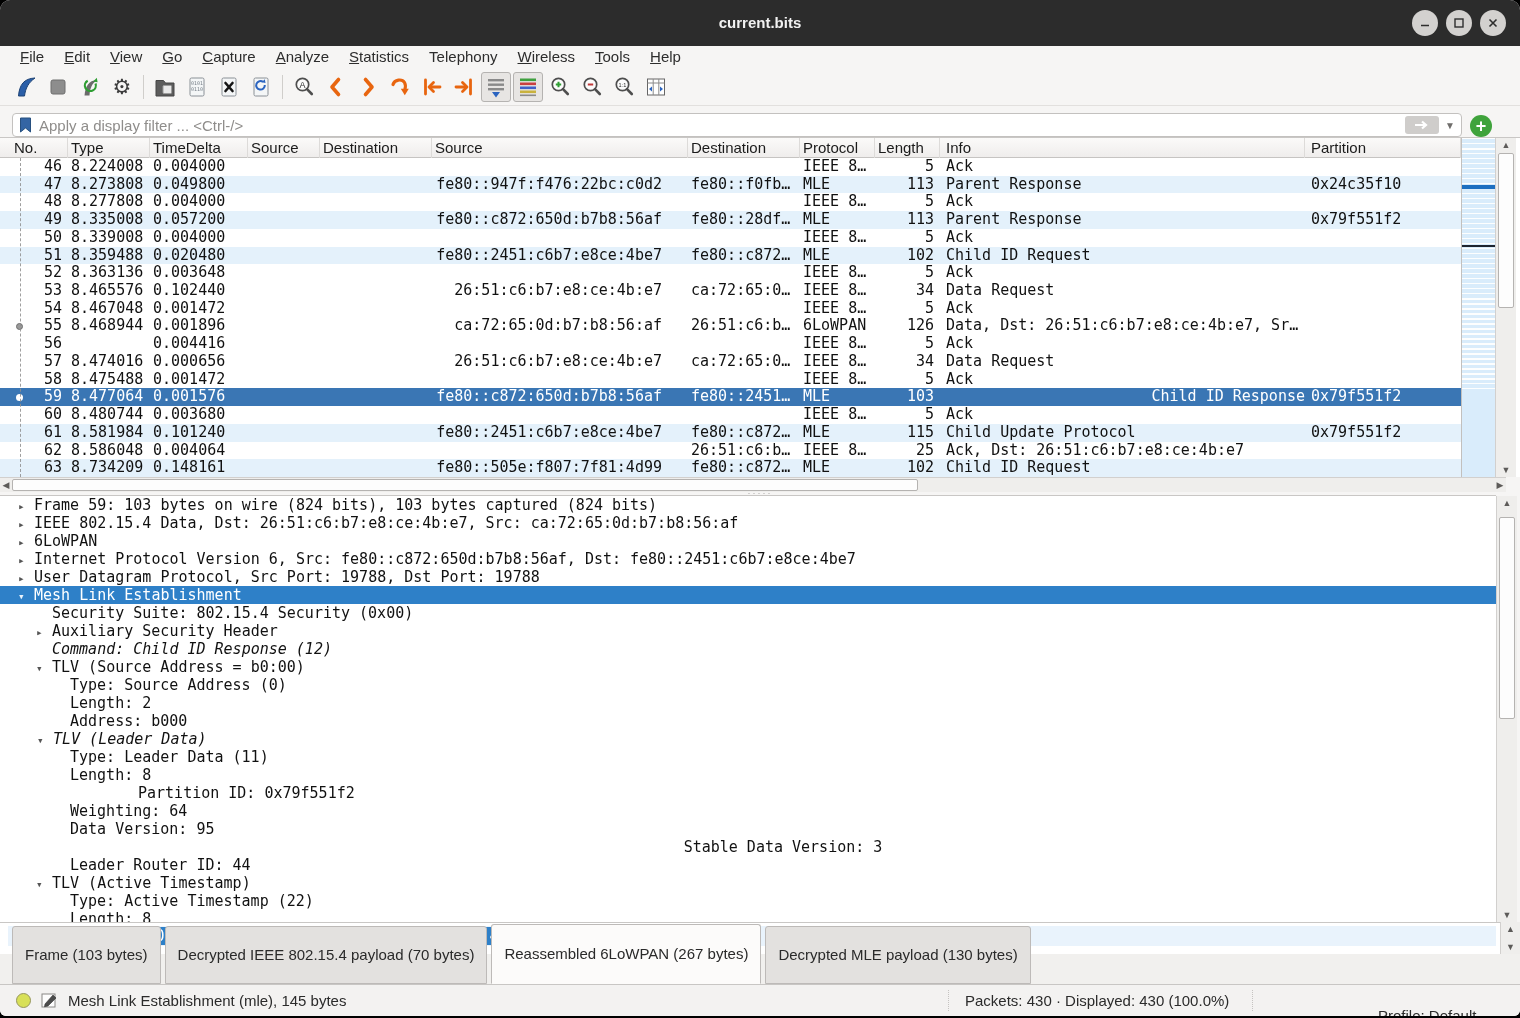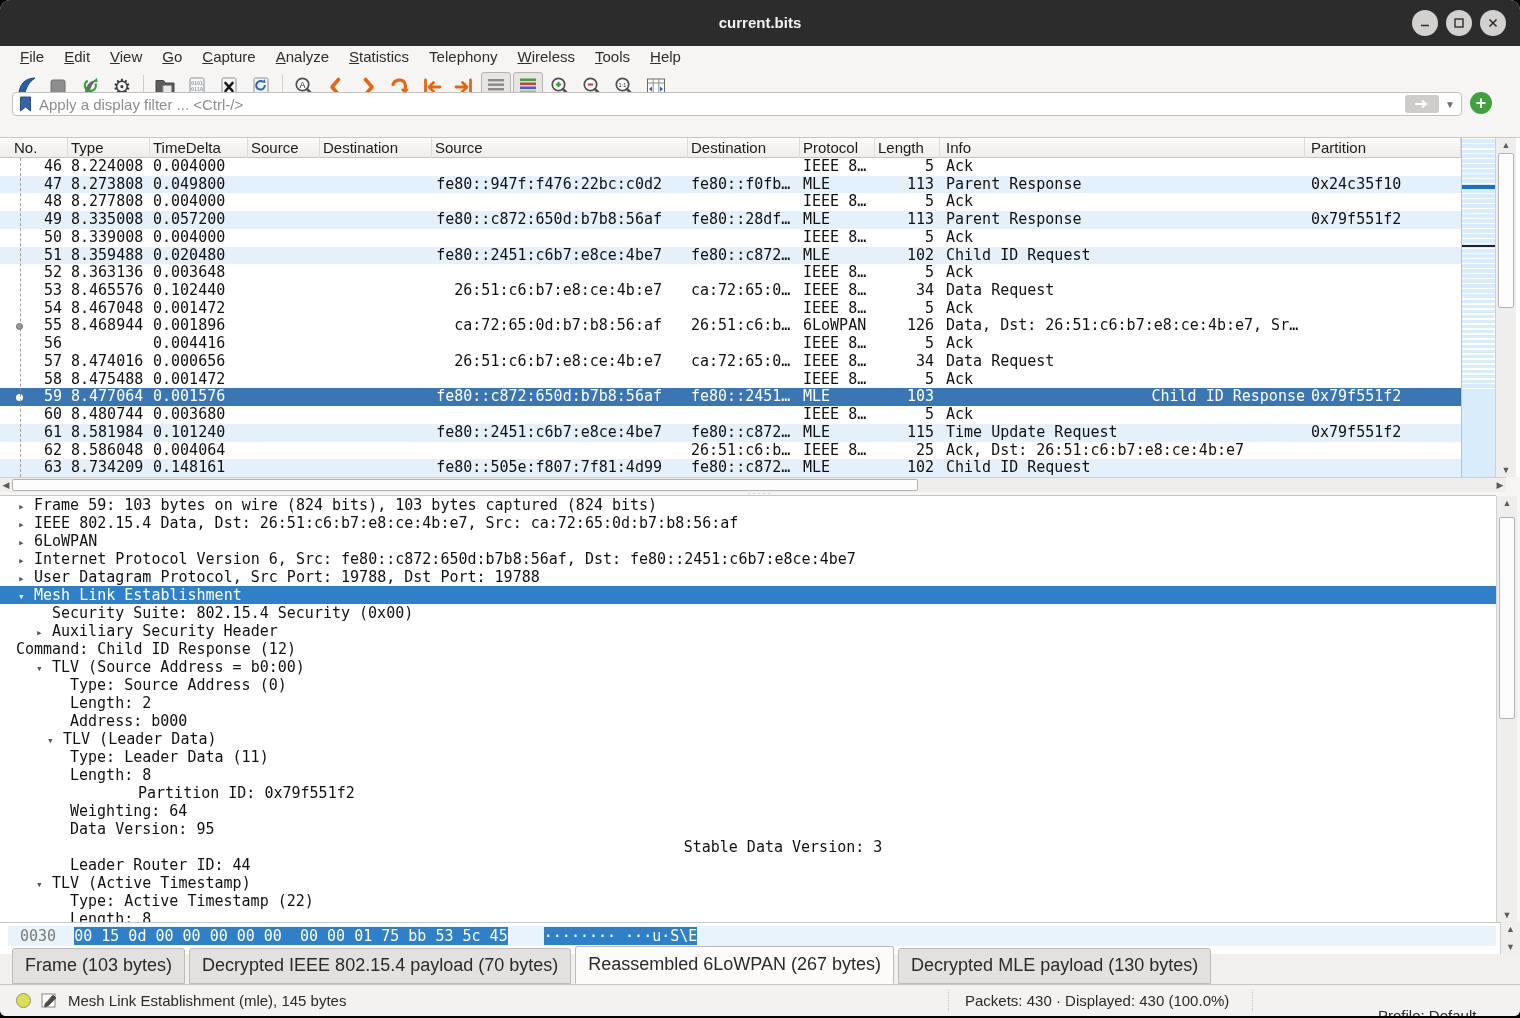--- a/index.html
+++ b/index.html
@@ -23,22 +23,22 @@
   
   .toolbar{position:absolute;left:0;top:68px;width:100%;height:38px;background:#f6f5f4;
            display:flex;align-items:center;padding-left:10px;box-sizing:border-box;
            border-bottom:1px solid #e2e0de;}
   .tbtn{width:30px;height:30px;display:flex;align-items:center;justify-content:center;margin:0 1px;}
   .tbtn.pressed{background:#e7e5e3;border:1px solid #b5b3b1;border-radius:3px;width:28px;height:28px;}
   .tbtn svg{display:block;}
   .tsep{width:1px;height:24px;background:#d0cecb;margin:0 5px;}
   .gearglyph{font-size:21px;color:#3d3d3d;line-height:1;}
   
-  .filterbar{position:absolute;left:0;top:92px;width:100%;height:31px;background:#f6f5f4;
-             display:flex;align-items:flex-start;padding:0 4px 0 12px;box-sizing:border-box;}
+  .filterbar{position:absolute;left:0;top:106px;width:100%;height:31px;background:#f6f5f4;
+             display:flex;align-items:flex-end;padding:0 4px 0 12px;box-sizing:border-box;}
   .filter-input{flex:0 0 auto;width:1450px;height:24px;background:#fff;border:1px solid #c3c1bf;
                 border-radius:4px;display:flex;align-items:center;padding:0 4px 0 6px;box-sizing:border-box;}
   .filter-ph{flex:1;font-size:15px;color:#8f8d8b;margin-left:7px;white-space:nowrap;overflow:hidden;}
   .apply-btn{width:34px;height:18px;background:#cfcdcb;border-radius:3px;display:flex;align-items:center;
              justify-content:center;color:#fbfbfb;font-size:13px;}
   .apply-caret{color:#6f6d6b;font-size:10px;margin:0 2px 0 6px;}
   .addbtn{width:22px;height:22px;border-radius:50%;background:#3fa33c;color:#fff;font-size:18px;
           font-weight:bold;display:flex;align-items:center;justify-content:center;margin-left:8px;line-height:1;}
   
   .plist{position:absolute;left:0;top:137px;width:1520px;height:340px;background:#fff;
@@ -90,21 +90,21 @@
            font-family:"DejaVu Sans Mono","Liberation Mono",monospace;font-size:15px;}
   .hexrow{position:absolute;left:8px;top:3px;width:1488px;height:20px;line-height:20px;
           background:#e9f3fc;white-space:pre;}
   .hexoff{color:#7c7a78;padding-left:12px;}
   .hexsel{background:#2e80c8;color:#fff;}
   .hexscroll{position:absolute;left:1500px;top:922px;width:20px;height:32px;background:#efeeec;
              border-left:1px solid #d2d0ce;box-sizing:border-box;}
   
   .tabbar{position:absolute;left:0;top:954px;width:100%;height:30px;background:#f1f0ee;
           display:flex;align-items:flex-end;padding-left:12px;box-sizing:border-box;}
-  .btab{height:26px;line-height:25px;padding:4px 12px;font-size:18px;color:#2a2a2a;background:#e3e1df;
+  .btab{height:26px;line-height:25px;padding:15px 12px;font-size:15px;color:#2a2a2a;background:#e3e1df;
         border:1px solid #bdbab8;border-radius:3px 3px 0 0;margin-right:4px;white-space:nowrap;}
   .btab.active{background:#fcfbfa;height:28px;line-height:27px;border-bottom-color:#fcfbfa;}
   
   .statusbar{position:absolute;left:0;top:984px;width:100%;height:32px;background:#f3f2f1;
              border-top:1px solid #c8c6c4;box-sizing:border-box;font-size:15px;color:#2b2b2b;}
   .st-left{position:absolute;left:16px;top:0;height:31px;display:flex;align-items:center;gap:10px;}
   .st-mid{position:absolute;left:965px;top:0;height:31px;line-height:31px;}
   .st-right{position:absolute;left:1378px;top:15px;height:31px;line-height:31px;}
   .st-sep{position:absolute;top:5px;height:21px;border-left:1px dotted #c5c3c1;}
   .expert-dot{width:15px;height:15px;border-radius:50%;background:#d8e058;border:1px solid #96965e;box-sizing:border-box;}
@@ -514,21 +514,21 @@
         <div class="prow blue">
           <div class="pcell r" style="width: 68px; padding-right: 6px;">61</div>
           <div class="pcell" style="width: 82px;">8.581984</div>
           <div class="pcell" style="width: 98px;">0.101240</div>
           <div class="pcell" style="width: 72px;"></div>
           <div class="pcell" style="width: 112px;"></div>
           <div class="pcell r" style="width: 256px; padding-right: 26px;">fe80::2451:c6b7:e8ce:4be7</div>
           <div class="pcell" style="width: 112px;">fe80::c872…</div>
           <div class="pcell" style="width: 75px;">MLE</div>
           <div class="pcell r" style="width: 65px; padding-right: 6px;">115</div>
-          <div class="pcell" style="width: 365px; padding-left: 6px;">Time Update Request</div>
+          <div class="pcell" style="width: 365px; padding-left: 6px;">Child Update Protocol</div>
           <div class="pcell" style="width: 156px; padding-left: 6px;">0x79f551f2</div>
         </div>
         <div class="prow">
           <div class="pcell r" style="width: 68px; padding-right: 6px;">62</div>
           <div class="pcell" style="width: 82px;">8.586048</div>
           <div class="pcell" style="width: 98px;">0.004064</div>
           <div class="pcell" style="width: 72px;"></div>
           <div class="pcell" style="width: 112px;"></div>
           <div class="pcell r" style="width: 256px; padding-right: 26px;"></div>
           <div class="pcell" style="width: 112px;">26:51:c6:b…</div>
@@ -573,26 +573,26 @@
 
   <div class="details" id="details">
       <div class="dline" style="padding-left: 18px;"><span class="darrow">▸</span><span>Frame 59: 103 bytes on wire (824 bits), 103 bytes captured (824 bits)</span></div>
       <div class="dline" style="padding-left: 18px;"><span class="darrow">▸</span><span>IEEE 802.15.4 Data, Dst: 26:51:c6:b7:e8:ce:4b:e7, Src: ca:72:65:0d:b7:b8:56:af</span></div>
       <div class="dline" style="padding-left: 18px;"><span class="darrow">▸</span><span>6LoWPAN</span></div>
       <div class="dline" style="padding-left: 18px;"><span class="darrow">▸</span><span>Internet Protocol Version 6, Src: fe80::c872:650d:b7b8:56af, Dst: fe80::2451:c6b7:e8ce:4be7</span></div>
       <div class="dline" style="padding-left: 18px;"><span class="darrow">▸</span><span>User Datagram Protocol, Src Port: 19788, Dst Port: 19788</span></div>
       <div class="dline sel" style="padding-left: 18px;"><span class="darrow">▾</span><span>Mesh Link Establishment</span></div>
       <div class="dline" style="padding-left: 36px;"><span class="darrow"></span><span>Security Suite: 802.15.4 Security (0x00)</span></div>
       <div class="dline" style="padding-left: 36px;"><span class="darrow">▸</span><span>Auxiliary Security Header</span></div>
-      <div class="dline" style=""><span class="darrow"></span><span>Command: Child ID Response (12)</span></div>
+      <div class="dline" style="padding-left: 36px; font-style: italic;"><span class="darrow"></span><span>Command: Child ID Response (12)</span></div>
       <div class="dline" style="padding-left: 36px;"><span class="darrow">▾</span><span>TLV (Source Address = b0:00)</span></div>
       <div class="dline" style="padding-left: 54px;"><span class="darrow"></span><span>Type: Source Address (0)</span></div>
       <div class="dline" style="padding-left: 54px;"><span class="darrow"></span><span>Length: 2</span></div>
       <div class="dline" style="padding-left: 54px;"><span class="darrow"></span><span>Address: b000</span></div>
-      <div class="dline" style="padding-left: 47px;"><span class="darrow">▾</span><span>TLV (Leader Data)</span></div>
+      <div class="dline" style="padding-left: 37px; font-style: italic;"><span class="darrow">▾</span><span>TLV (Leader Data)</span></div>
       <div class="dline" style="padding-left: 54px;"><span class="darrow"></span><span>Type: Leader Data (11)</span></div>
       <div class="dline" style="padding-left: 54px;"><span class="darrow"></span><span>Length: 8</span></div>
       <div class="dline" style="padding-left: 82px; margin-left: 40px;"><span class="darrow"></span><span>Partition ID: 0x79f551f2</span></div>
       <div class="dline" style="padding-left: 54px;"><span class="darrow"></span><span>Weighting: 64</span></div>
       <div class="dline" style="padding-left: 54px;"><span class="darrow"></span><span>Data Version: 95</span></div>
       <div class="dline" style="padding-left: 54px; text-align: center;"><span class="darrow"></span><span>Stable Data Version: 3</span></div>
       <div class="dline" style="padding-left: 54px;"><span class="darrow"></span><span>Leader Router ID: 44</span></div>
       <div class="dline" style="padding-left: 36px;"><span class="darrow">▾</span><span>TLV (Active Timestamp)</span></div>
       <div class="dline" style="padding-left: 54px;"><span class="darrow"></span><span>Type: Active Timestamp (22)</span></div>
       <div class="dline" style="padding-left: 54px;"><span class="darrow"></span><span>Length: 8</span></div>

